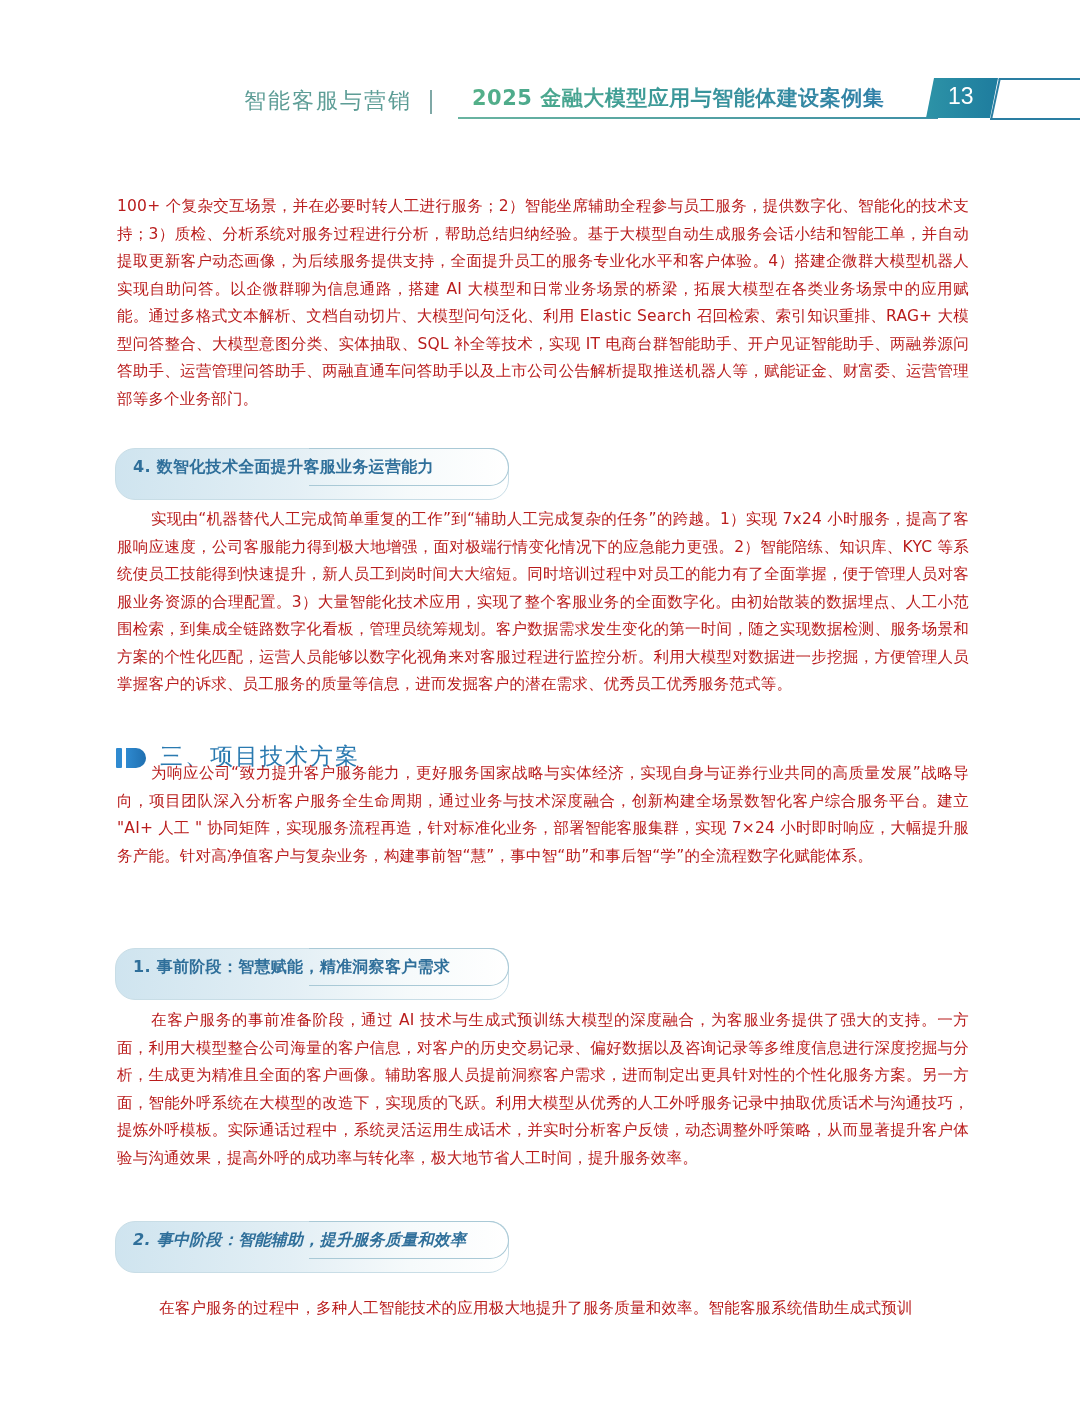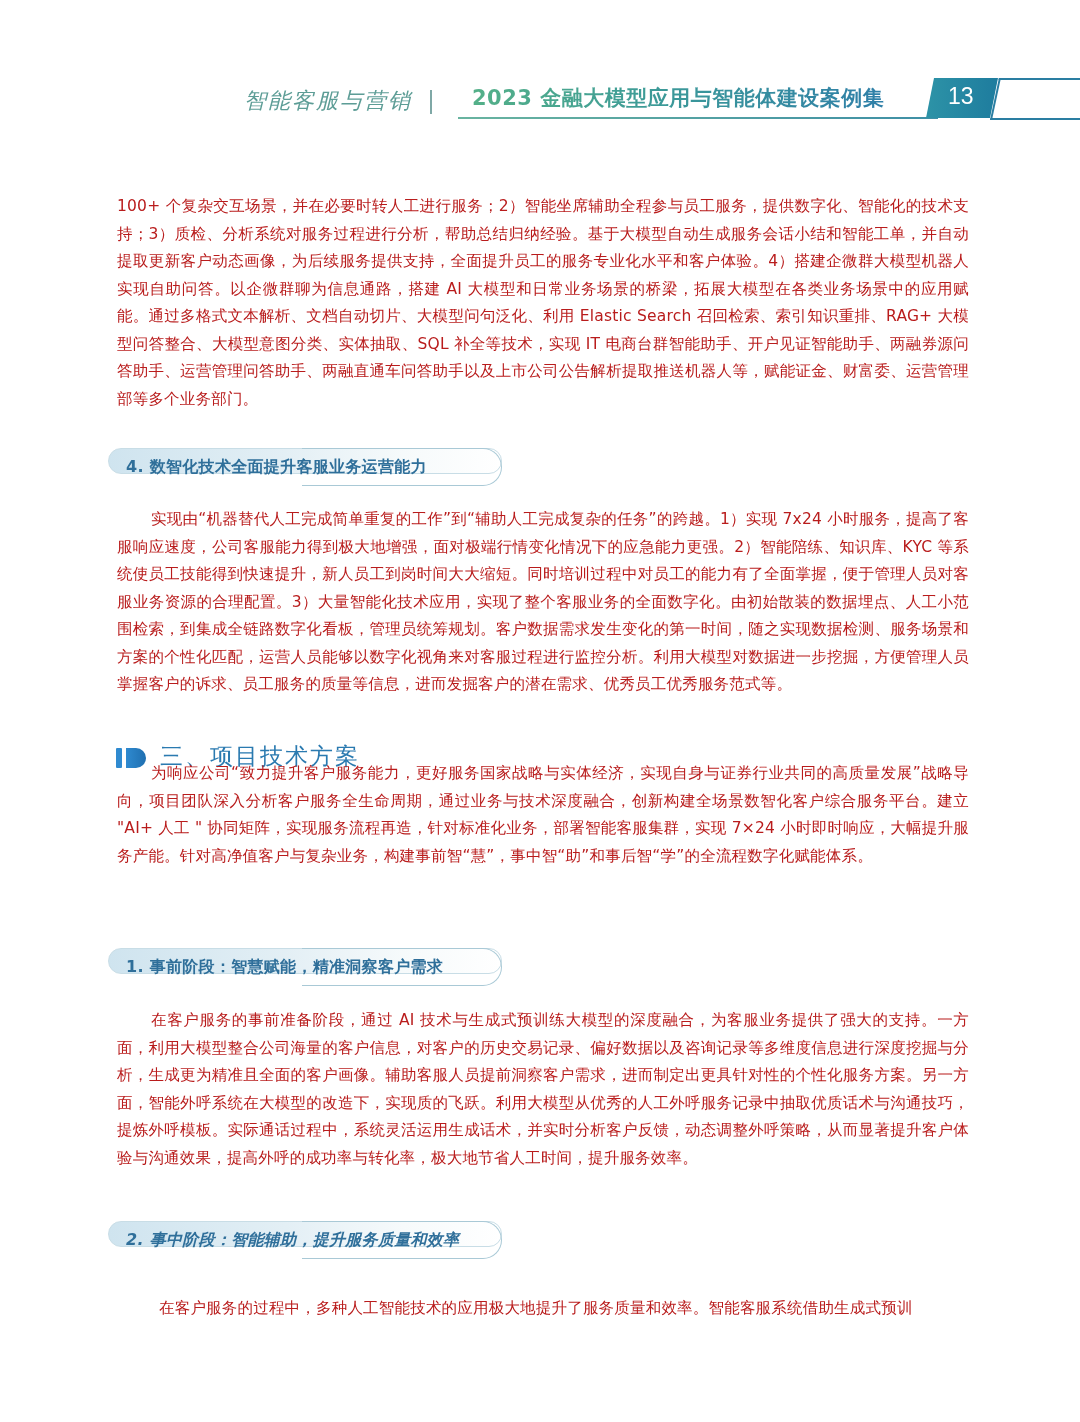--- a/index.html
+++ b/index.html
@@ -6,21 +6,20 @@
     body {
       width: 1080px; height: 1422px; position: relative; overflow: hidden;
       font-family: "DejaVu Sans", "Liberation Sans", sans-serif;
       color: #3a3a3a;
     }
     
     .hdr-left {
       position: absolute; left: 244px; top: 86px;
       font-size: 22px; letter-spacing: 2px; color: #5d9d96;
       white-space: nowrap;
-      font-style: italic;
     }
     .hdr-sep {
       position: absolute; left: 430px; top: 90px; width: 2px; height: 24px;
       background: #7fa8a6;
     }
     .hdr-title {
       position: absolute; left: 472px; top: 84px;
       font-size: 21px; font-weight: bold; letter-spacing: 0.5px;
       white-space: nowrap;
       background: linear-gradient(90deg, #54b088 0%, #3c9a98 45%, #2f7fa8 100%);
@@ -52,21 +51,21 @@
     .para {
       position: absolute; left: 117px; width: 852px;
       font-size: 15.5px; line-height: 27.5px; color: #b91c1c;
       text-align: justify; text-justify: inter-character;
       letter-spacing: 0.2px;
     }
     .para.indent { text-indent: 34px; }
 
     
     .pill {
-      position: absolute; left: 108px; height: 26px; width: 394px;
+      position: absolute; left: 115px; height: 52px; width: 394px;
       border-radius: 20px;
       background: linear-gradient(90deg, #cfe4ef 0%, #e3eff5 45%, #f6fafb 75%, #ffffff 100%);
       border: 1px solid #c8dde6;
       box-sizing: border-box;
     }
     .pill::after {
       content: ""; position: absolute; right: -1px; top: -1px; width: 200px; height: 38px;
       border-radius: 0 20px 20px 0;
       border: 1px solid #a9c9d6; border-left: none; box-sizing: border-box;
     }
@@ -82,21 +81,21 @@
       position: absolute; left: 160px; top: 741px;
       font-size: 23px; font-weight: normal; color: #2a7ab0; letter-spacing: 2px;
       white-space: nowrap;
     }
   </style>
 </head>
 <body>
 
 <div class="hdr-left">智能客服与营销</div>
 <div class="hdr-sep"></div>
-<div class="hdr-title">2023 金融大模型应用与智能体建设案例集</div>
+<div class="hdr-title">2025 金融大模型应用与智能体建设案例集</div>
 <div class="hdr-line"></div>
 <div class="hdr-rightbox"></div>
 <div class="hdr-pagebox"></div>
 <div class="hdr-pagenum">13</div>
 
 <p class="para" style="top:193px; margin:0;">100+ 个复杂交互场景，并在必要时转人工进行服务；2）智能坐席辅助全程参与员工服务，提供数字化、智能化的技术支持；3）质检、分析系统对服务过程进行分析，帮助总结归纳经验。基于大模型自动生成服务会话小结和智能工单，并自动提取更新客户动态画像，为后续服务提供支持，全面提升员工的服务专业化水平和客户体验。4）搭建企微群大模型机器人实现自助问答。以企微群聊为信息通路，搭建 AI 大模型和日常业务场景的桥梁，拓展大模型在各类业务场景中的应用赋能。通过多格式文本解析、文档自动切片、大模型问句泛化、利用 Elastic Search 召回检索、索引知识重排、RAG+ 大模型问答整合、大模型意图分类、实体抽取、SQL 补全等技术，实现 IT 电商台群智能助手、开户见证智能助手、两融券源问答助手、运营管理问答助手、两融直通车问答助手以及上市公司公告解析提取推送机器人等，赋能证金、财富委、运营管理部等多个业务部门。</p>
 
 <div class="pill" style="top:448px;">
   <span class="pill-text">4. 数智化技术全面提升客服业务运营能力</span>
 </div>

